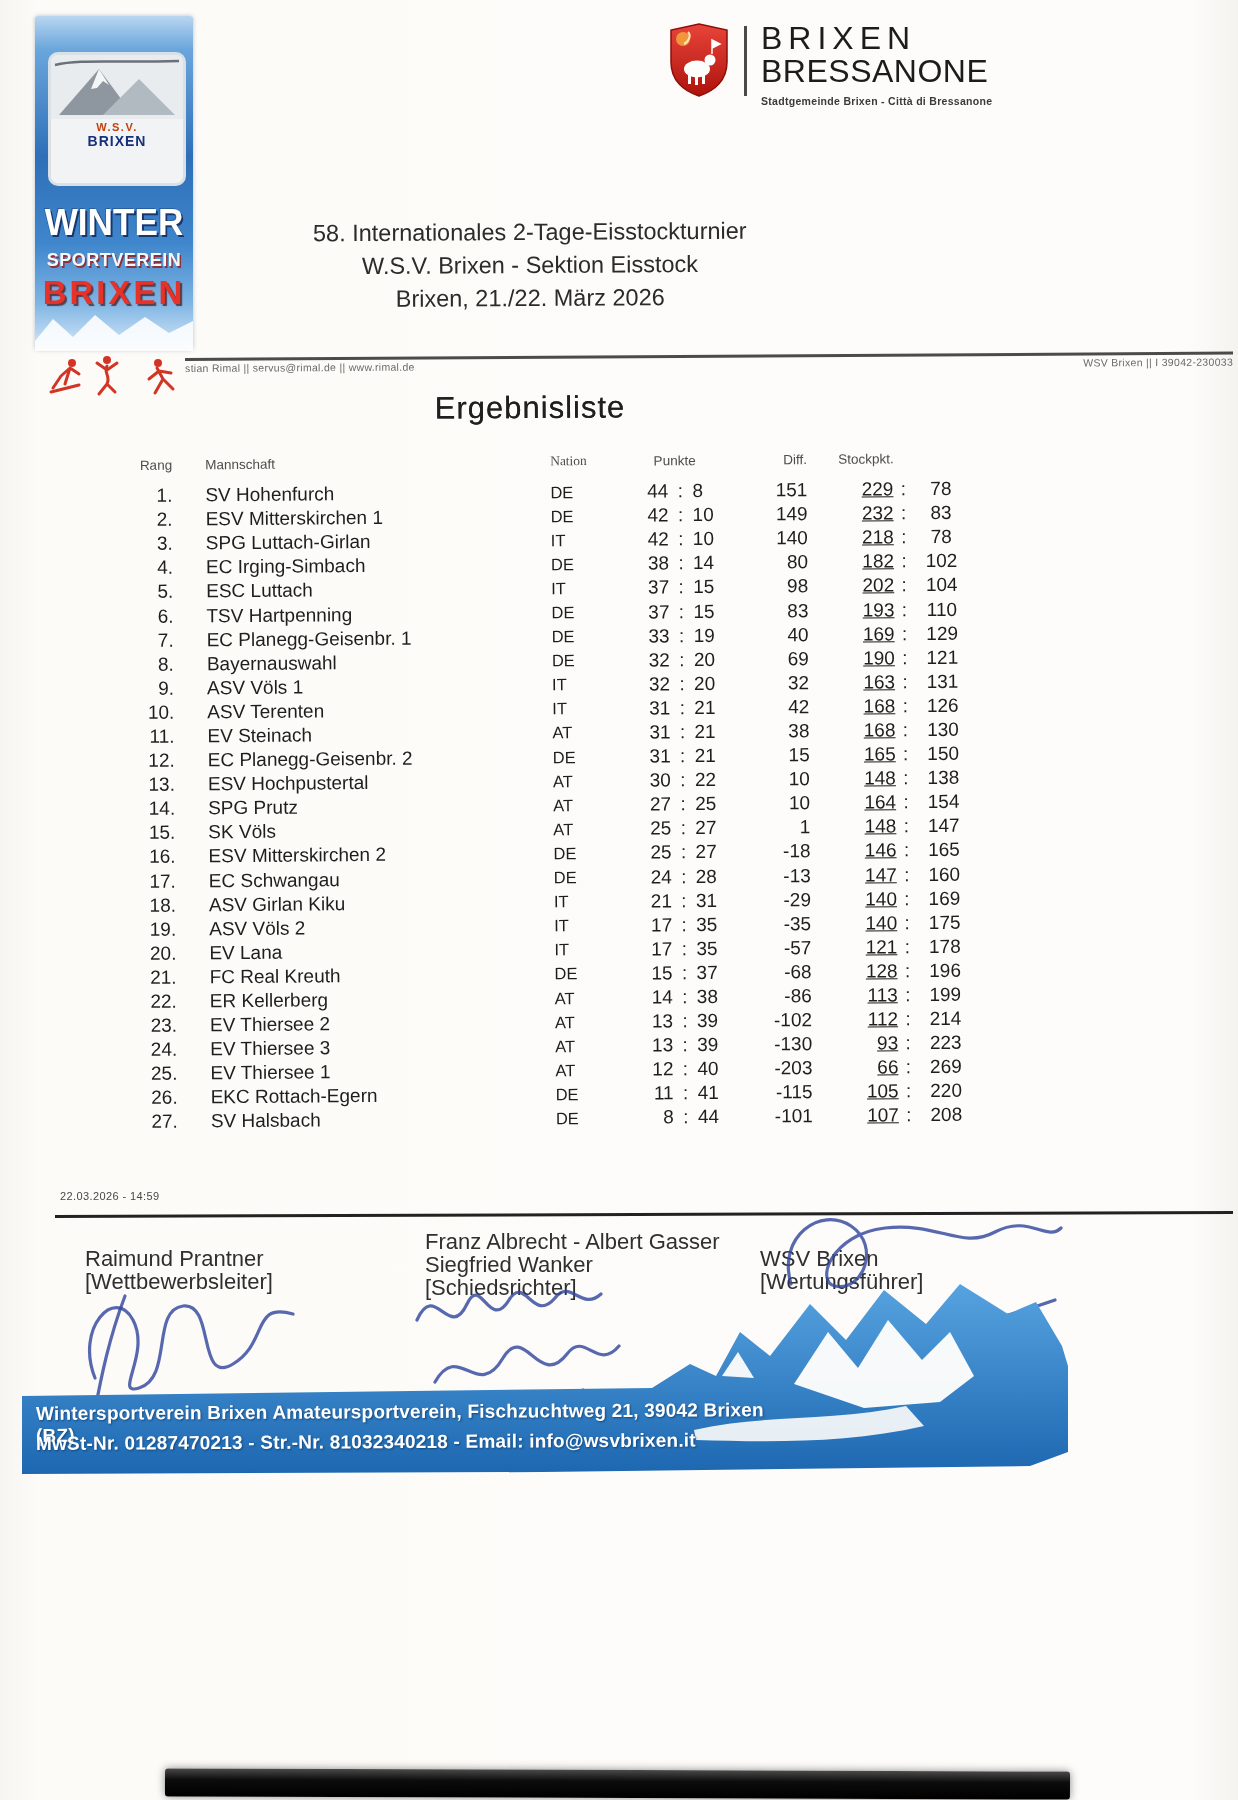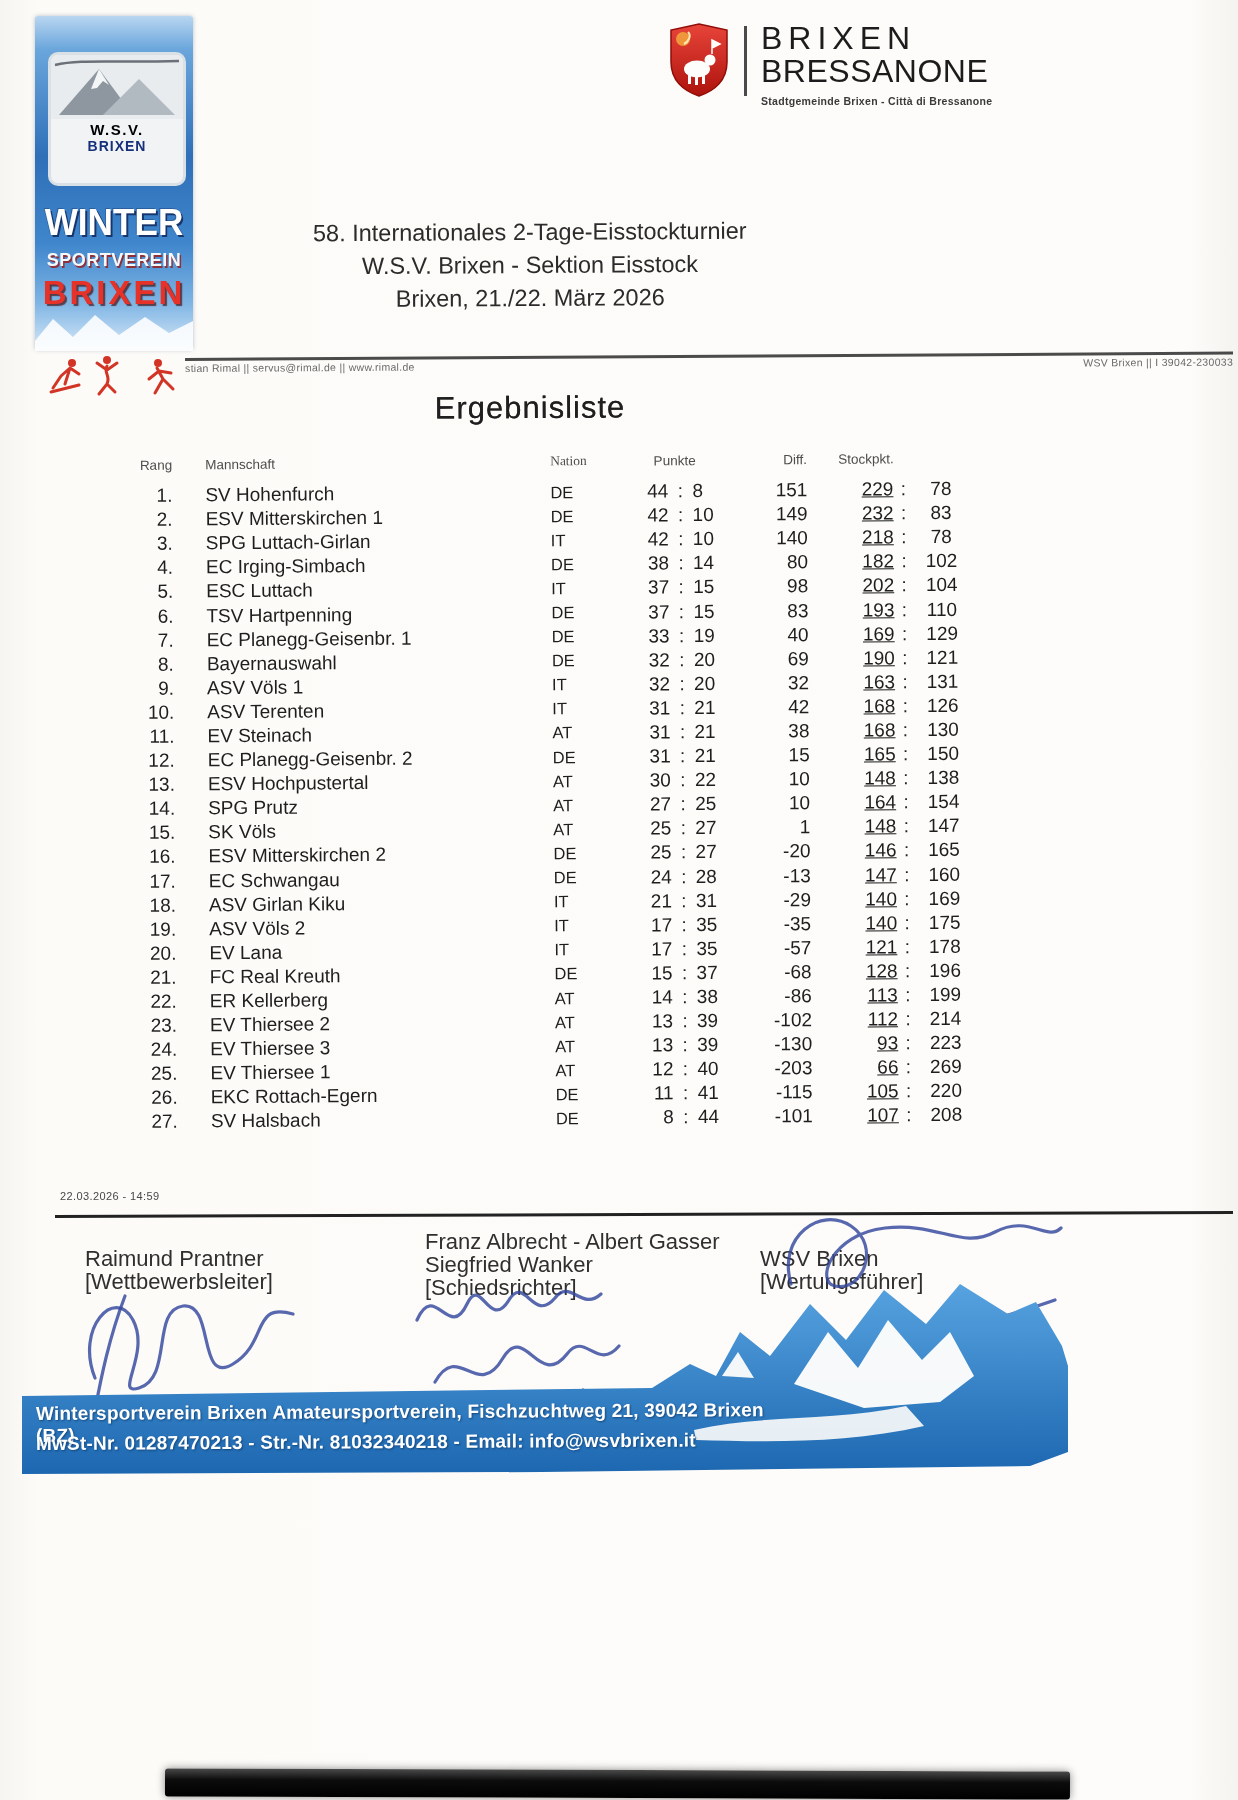--- a/index.html
+++ b/index.html
@@ -11,21 +11,21 @@
   
   .banner{
     position:absolute;left:35px;top:16px;width:158px;height:334px;border-radius:3px;
     background:linear-gradient(180deg,#b9d6f0 0%,#6aa6dc 10%,#2e6fb8 42%,#3f86cc 68%,#7fb5e4 86%,#d8e9f8 100%);
     box-shadow:0 0 4px rgba(60,80,110,.35);
   }
   .logo-box{
     position:absolute;left:13px;top:36px;width:132px;height:128px;border-radius:10px;
     background:#f1f3f5;border:3px solid #d9e0e6;overflow:hidden;text-align:center;
   }
-  .logo-box .initials{margin-top:66px;font-weight:700;font-size:15px;letter-spacing:1.5px;color:#000000;}
+  .logo-box .initials{margin-top:66px;font-weight:700;font-size:11px;letter-spacing:1.5px;color:#c2410c;}
   .logo-box .city{font-weight:700;font-size:14px;letter-spacing:1px;color:#16307a;}
   .logo-mountain{position:absolute;left:0;top:0;width:132px;height:64px;}
   .banner-word1{position:absolute;left:0;top:186px;width:100%;text-align:center;font-size:37px;font-weight:800;color:#fff;
     letter-spacing:0px;transform:scaleX(.95);text-shadow:2px 2px 0 rgba(18,40,92,.85),-1px -1px 0 rgba(18,40,92,.35);}
   .banner-word2{position:absolute;left:0;top:234px;width:100%;text-align:center;font-size:18px;font-weight:800;color:#f4f8fb;
     letter-spacing:.5px;text-shadow:1.5px 1.5px 0 rgba(150,32,32,.85);}
   .banner-word3{position:absolute;left:0;top:258px;width:100%;text-align:center;font-size:33px;font-weight:800;color:#e63228;
     letter-spacing:3px;text-shadow:2px 2px 1px rgba(70,12,12,.7);}
   .banner-snow{position:absolute;left:0;bottom:-1px;width:158px;height:42px;}
   .pictos{position:absolute;left:45px;top:352px;width:150px;height:48px;}
@@ -353,21 +353,21 @@
           <span class="c-sc">:</span>
           <span class="c-sl">147</span>
         </div>
         <div class="trow">
           <span class="c-rang">16.</span>
           <span class="c-team">ESV Mitterskirchen 2</span>
           <span class="c-nation">DE</span>
           <span class="c-pw">25</span>
           <span class="c-pc">:</span>
           <span class="c-pl">27</span>
-          <span class="c-diff">-20</span>
+          <span class="c-diff">-18</span>
           <span class="c-sw">146</span>
           <span class="c-sc">:</span>
           <span class="c-sl">165</span>
         </div>
         <div class="trow">
           <span class="c-rang">17.</span>
           <span class="c-team">EC Schwangau</span>
           <span class="c-nation">DE</span>
           <span class="c-pw">24</span>
           <span class="c-pc">:</span>

